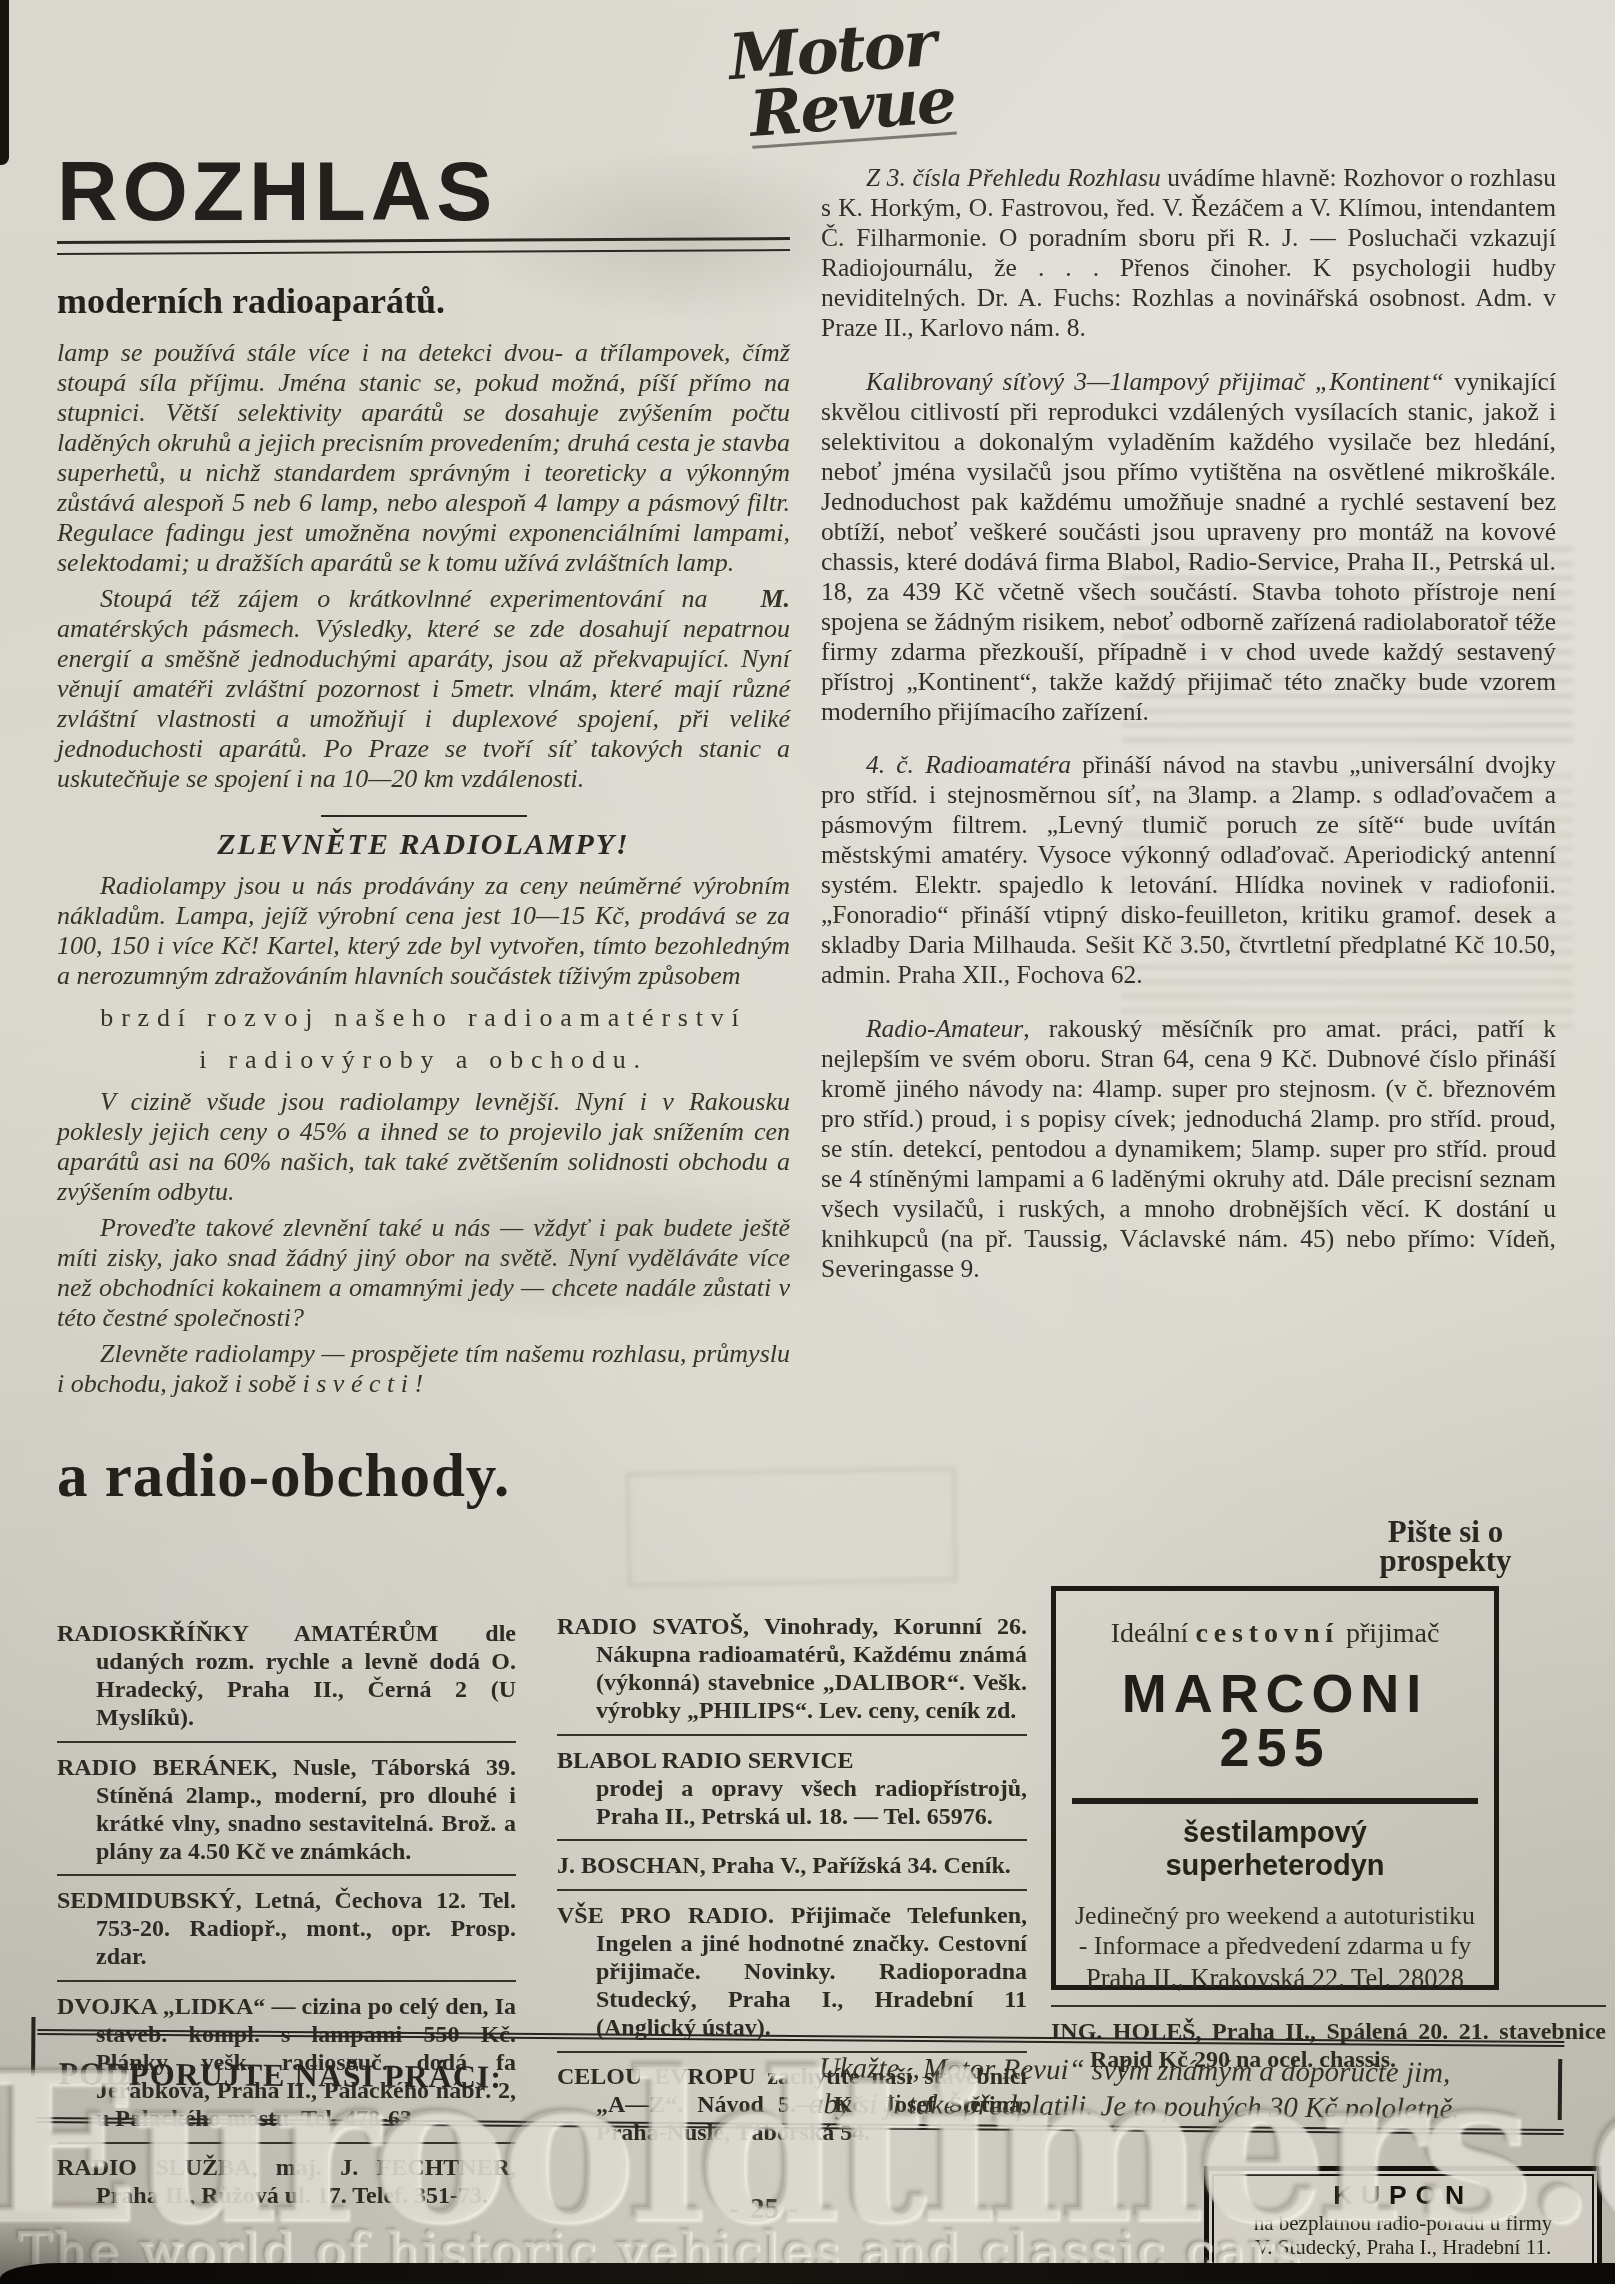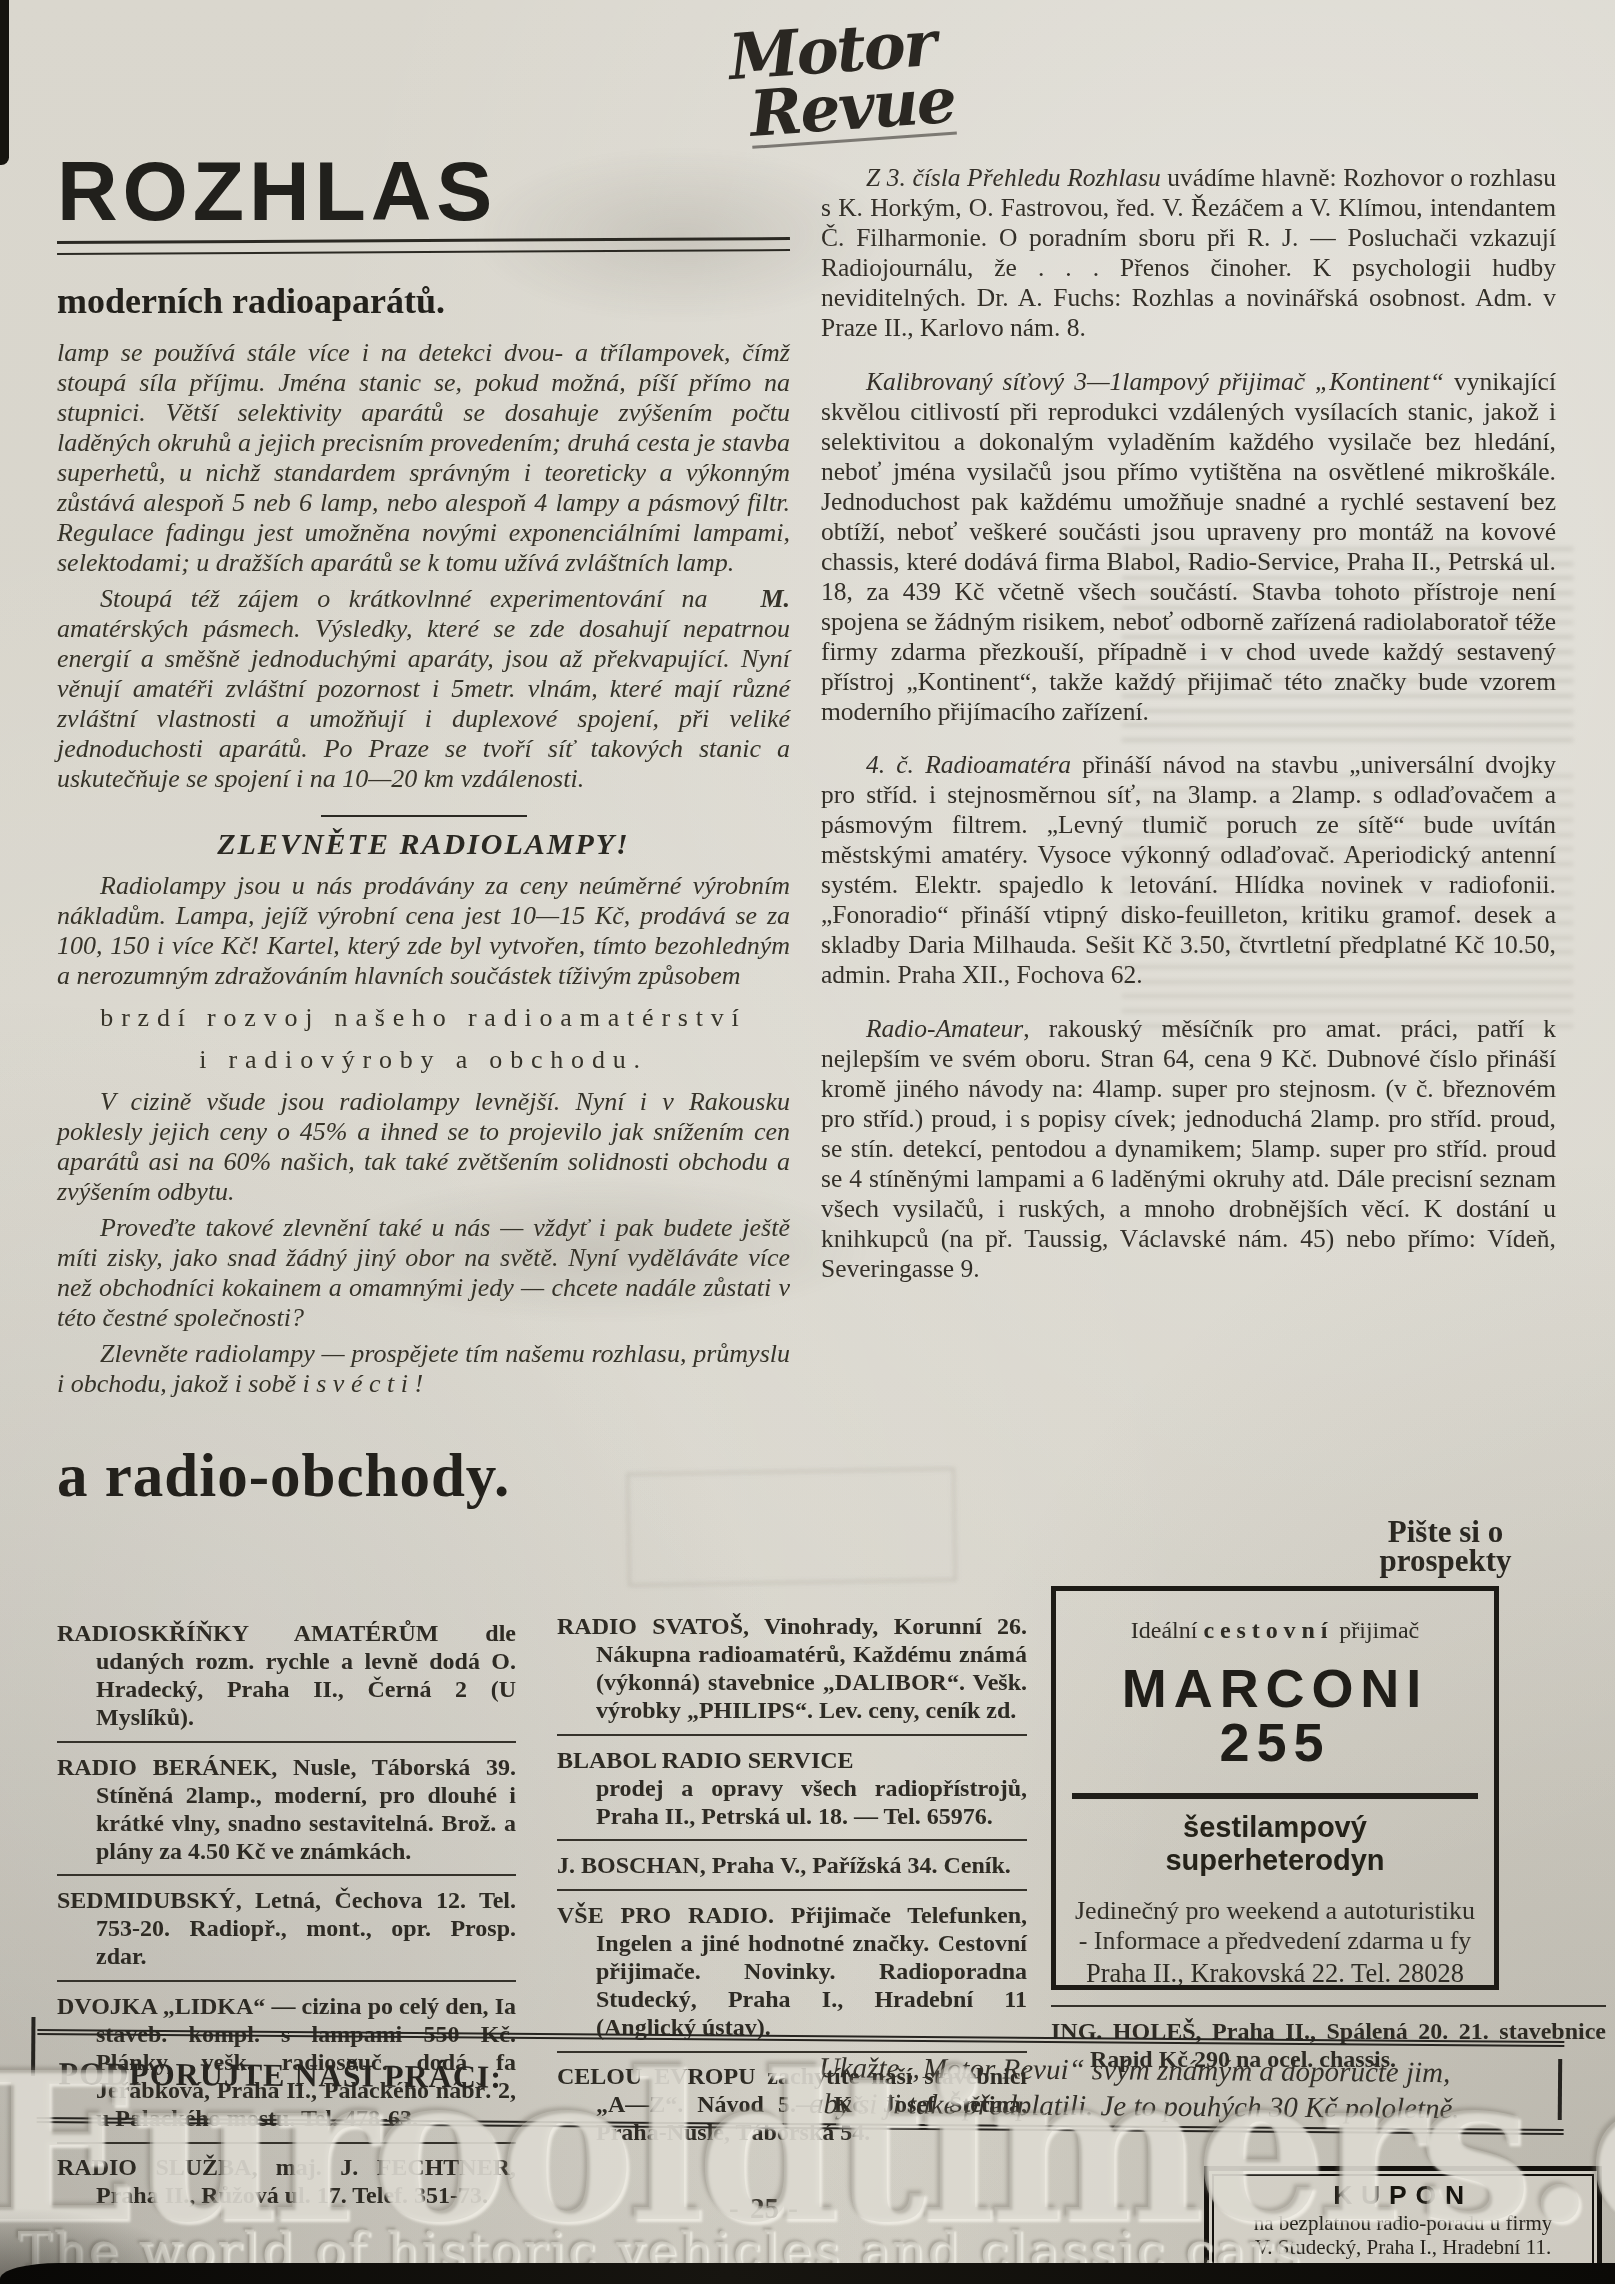--- a/index.html
+++ b/index.html
@@ -62,21 +62,21 @@
   .ads-b{position:absolute;left:557px;top:1612px;width:470px;}
   .ad{font-weight:bold;font-size:24px;line-height:28px;color:#2e2b24;
     padding-left:39px;text-indent:-39px;text-align:justify;white-space:pre-line;}
   .ad-div{border-top:2px solid #35322b;margin:9.8px 0;}
 
   
   .prospekty{position:absolute;left:1333px;top:1517px;width:225px;text-align:center;
     font-weight:bold;font-size:31px;line-height:29px;color:#2b2822;}
   .marconi{position:absolute;left:1051px;top:1586px;width:448px;height:404px;
     border:5.9px solid #1d1b16;box-sizing:border-box;padding:25.5px 15.7px 0;text-align:center;}
-  .m-intro{font-size:24px;color:#2f2c25;}
+  .m-intro{font-size:28px;color:#2f2c25;}
   .m-intro .sp{font-weight:bold;letter-spacing:5.9px;}
   .m-name{display:inline-block;margin-top:17.6px;font-family:"Liberation Sans", sans-serif;
     font-weight:bold;font-size:54px;letter-spacing:6.9px;color:#201e19;
     border-bottom:6.9px solid #201e19;padding-bottom:24px;line-height:1;}
   .m-sub{margin-top:11.8px;font-family:"Liberation Sans", sans-serif;font-weight:bold;
     font-size:29px;color:#242219;}
   .m-body{margin-top:19.6px;font-size:26px;line-height:30px;color:#322f28;}
   .m-firm{margin-top:9.8px;font-family:"Liberation Sans", sans-serif;font-weight:bold;
     font-size:27.4px;color:#22201a;}
   .m-addr{margin-top:2px;font-size:26.5px;color:#2f2c25;}

